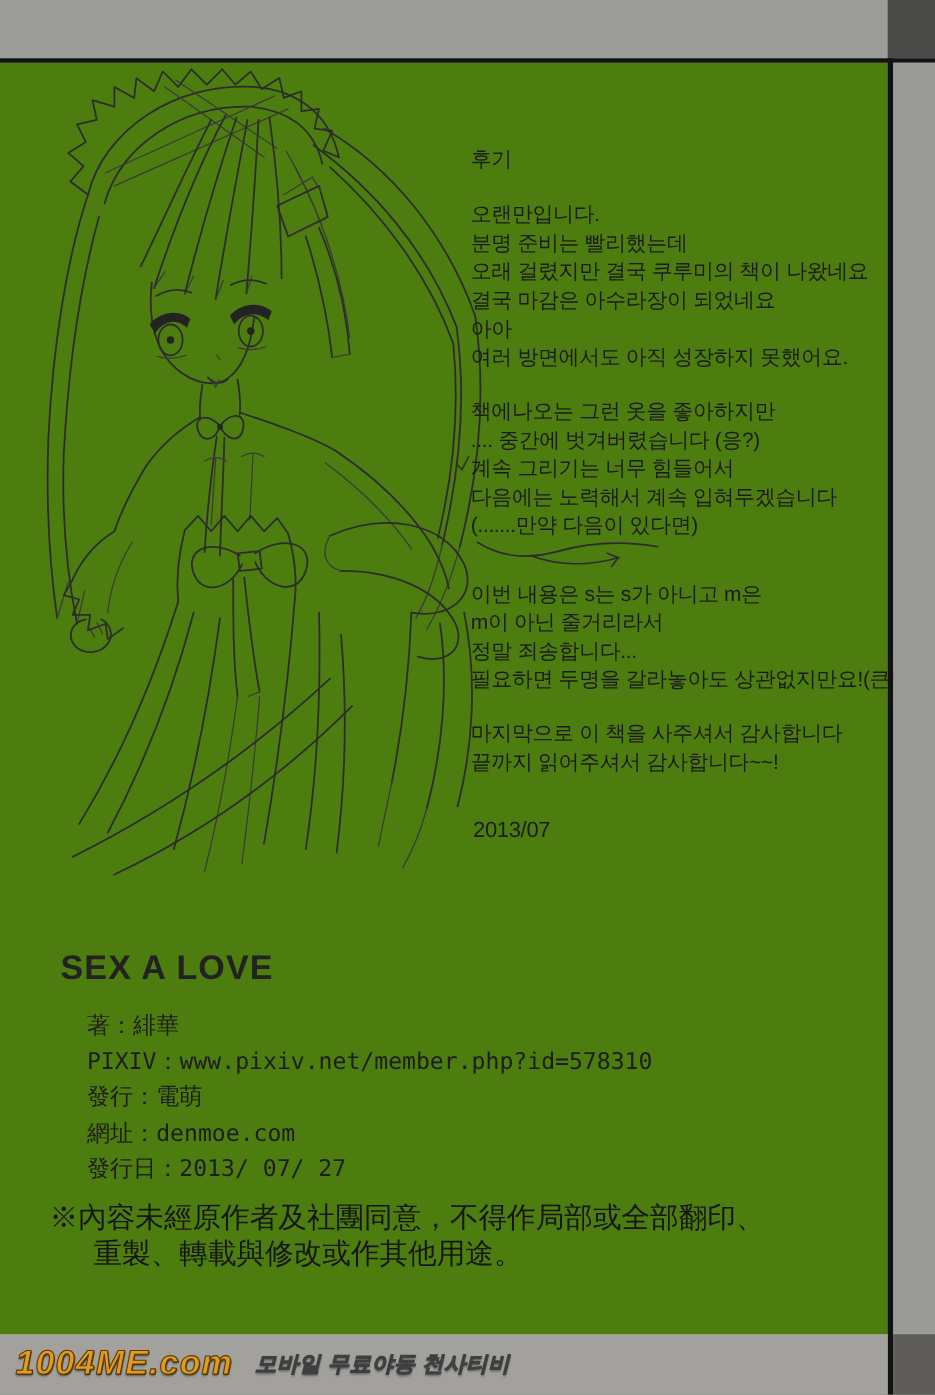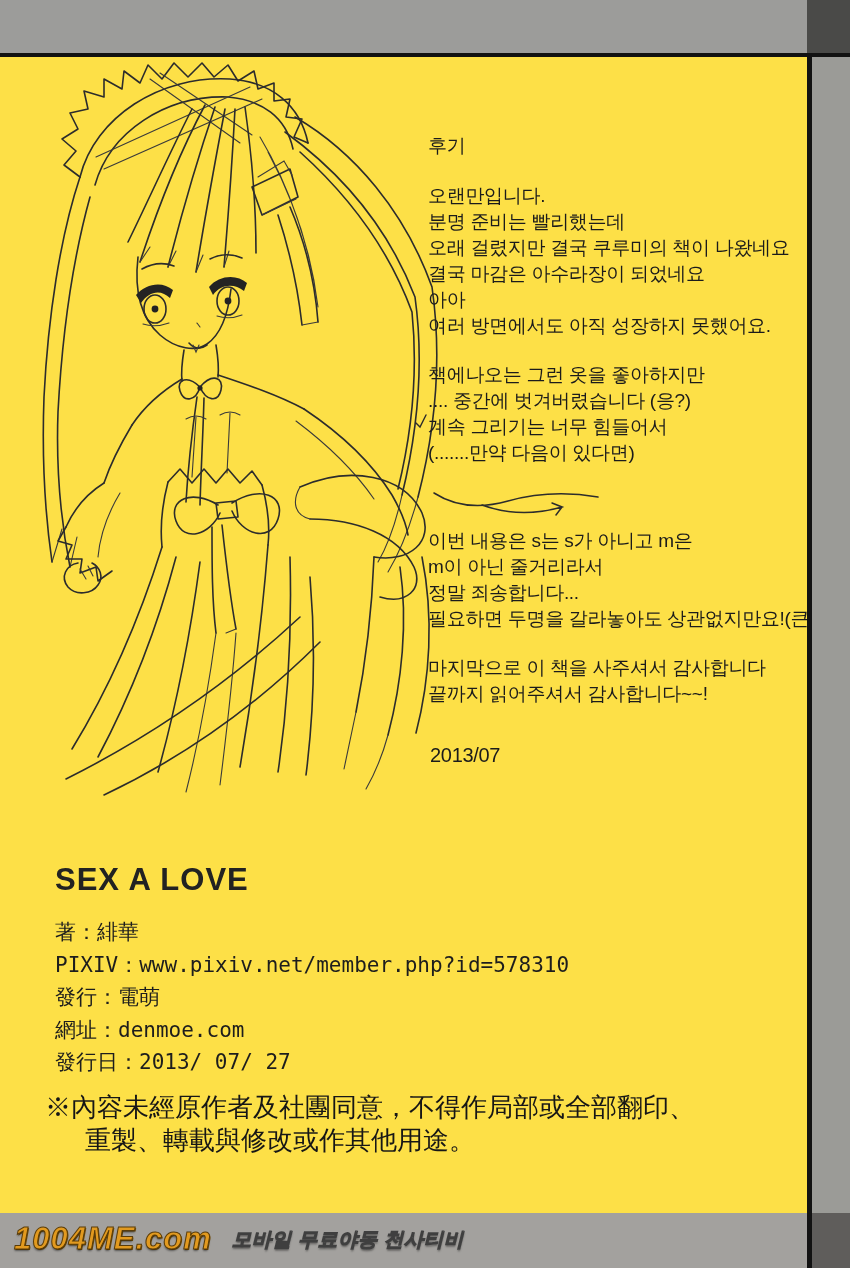--- a/index.html
+++ b/index.html
@@ -5,21 +5,21 @@
   html,body{margin:0;padding:0;}
   body{
     width:850px;height:1268px;position:relative;overflow:hidden;
     background:#9c9c9a;
     font-family:"Liberation Sans","DejaVu Sans",sans-serif;
     color:#1b1b1b;
   }
   
   .band-top{position:absolute;left:0;top:0;width:850px;height:53px;background:#9c9c9a;}
   .corner-tr{position:absolute;left:807px;top:0;width:43px;height:53px;background:#4a4a48;}
-  .page{position:absolute;left:0;top:57px;width:807px;height:1156px;background:#fde047;}
+  .page{position:absolute;left:0;top:57px;width:807px;height:1156px;background:#4d7c0f;}
   .hline{position:absolute;left:0;top:53px;width:850px;height:4px;background:#121212;}
   .vline{position:absolute;left:807px;top:53px;width:5px;height:1215px;background:#121212;}
   .strip-right{position:absolute;left:812px;top:57px;width:38px;height:1156px;background:#9b9b97;}
   .band-bottom{position:absolute;left:0;top:1213px;width:807px;height:55px;background:#a3a19e;}
   .corner-br{position:absolute;left:812px;top:1213px;width:38px;height:55px;background:#5f5d5b;}
 
   
   .sketch{position:absolute;left:0;top:0;width:450px;height:745px;}
   .sk{stroke:#2c2c2c;stroke-width:1.6;fill:none;stroke-linecap:round;stroke-linejoin:round;}
   .sk-thin{stroke:#3a3a3a;stroke-width:1.1;fill:none;stroke-linecap:round;}
@@ -30,21 +30,21 @@
   .aw-title{position:absolute;left:0;top:76px;}
   .aw-block{position:absolute;left:0;}
   .b0{top:126px;} .b1{top:305px;} .b2{top:471px;} .b3{top:598px;}
   .aw-date{position:absolute;left:2px;top:685px;font-size:20px;}
   .aw-doodle{position:absolute;left:2px;top:428px;width:190px;height:36px;}
   .aw-tick{position:absolute;left:-14px;top:356px;width:14px;height:16px;}
 
   
   .credits{position:absolute;left:55px;top:805px;white-space:nowrap;}
   .credits-title{font-size:31px;font-weight:bold;letter-spacing:1px;color:#222;line-height:36px;}
-  .credit-lines{margin-top:18px;}
+  .credit-lines{margin-top:18px;margin-left:24px;}
   .credit-line{font-family:"DejaVu Sans Mono","Liberation Mono",monospace;font-size:21px;line-height:32.5px;color:#1d1d1d;}
   .disclaimer{margin-top:12px;margin-left:-10px;font-family:"DejaVu Sans Mono","Liberation Mono",monospace;font-size:26px;line-height:33px;color:#161616;}
   .disclaimer .indent{padding-left:40px;}
 
   
   .watermark{position:absolute;left:14px;top:1221px;display:flex;align-items:center;font-style:italic;font-weight:bold;white-space:nowrap;}
   .wm-site{
     font-size:31px;letter-spacing:1px;color:#e29a1f;
     -webkit-text-stroke:1px #5a3c08;
     text-shadow:0 2px 2px rgba(0,0,0,.45), 1px 1px 0 #7a5208;
@@ -179,20 +179,21 @@
         <div>오래 걸렸지만 결국 쿠루미의 책이 나왔네요</div>
         <div>결국 마감은 아수라장이 되었네요</div>
         <div>아아</div>
         <div>여러 방면에서도 아직 성장하지 못했어요.</div>
       </div>
 
       <div class="aw-block b1">
         <div>책에나오는 그런 옷을 좋아하지만</div>
         <div>.... 중간에 벗겨버렸습니다 (응?)</div>
         <div>계속 그리기는 너무 힘들어서</div>
+        <div>다음에는 노력해서 계속 입혀두겠습니다</div>
         <div>(.......만약 다음이 있다면)</div>
       </div>
 
       <svg class="aw-tick" viewBox="0 0 14 16">
           <path d="M2,10 L6,14 L12,2" fill="none" stroke="#2c2c2c" stroke-width="1.4" stroke-linecap="round"></path>
         </svg>
 
       <svg class="aw-doodle" viewBox="0 0 190 36">
         <path d="M4,8 Q35,28 78,16 T168,12" fill="none" stroke="#2c2c2c" stroke-width="1.5" stroke-linecap="round"></path>
         <path d="M52,20 Q90,34 132,22 L122,18 M132,22 L126,30" fill="none" stroke="#2c2c2c" stroke-width="1.5" stroke-linecap="round"></path>

